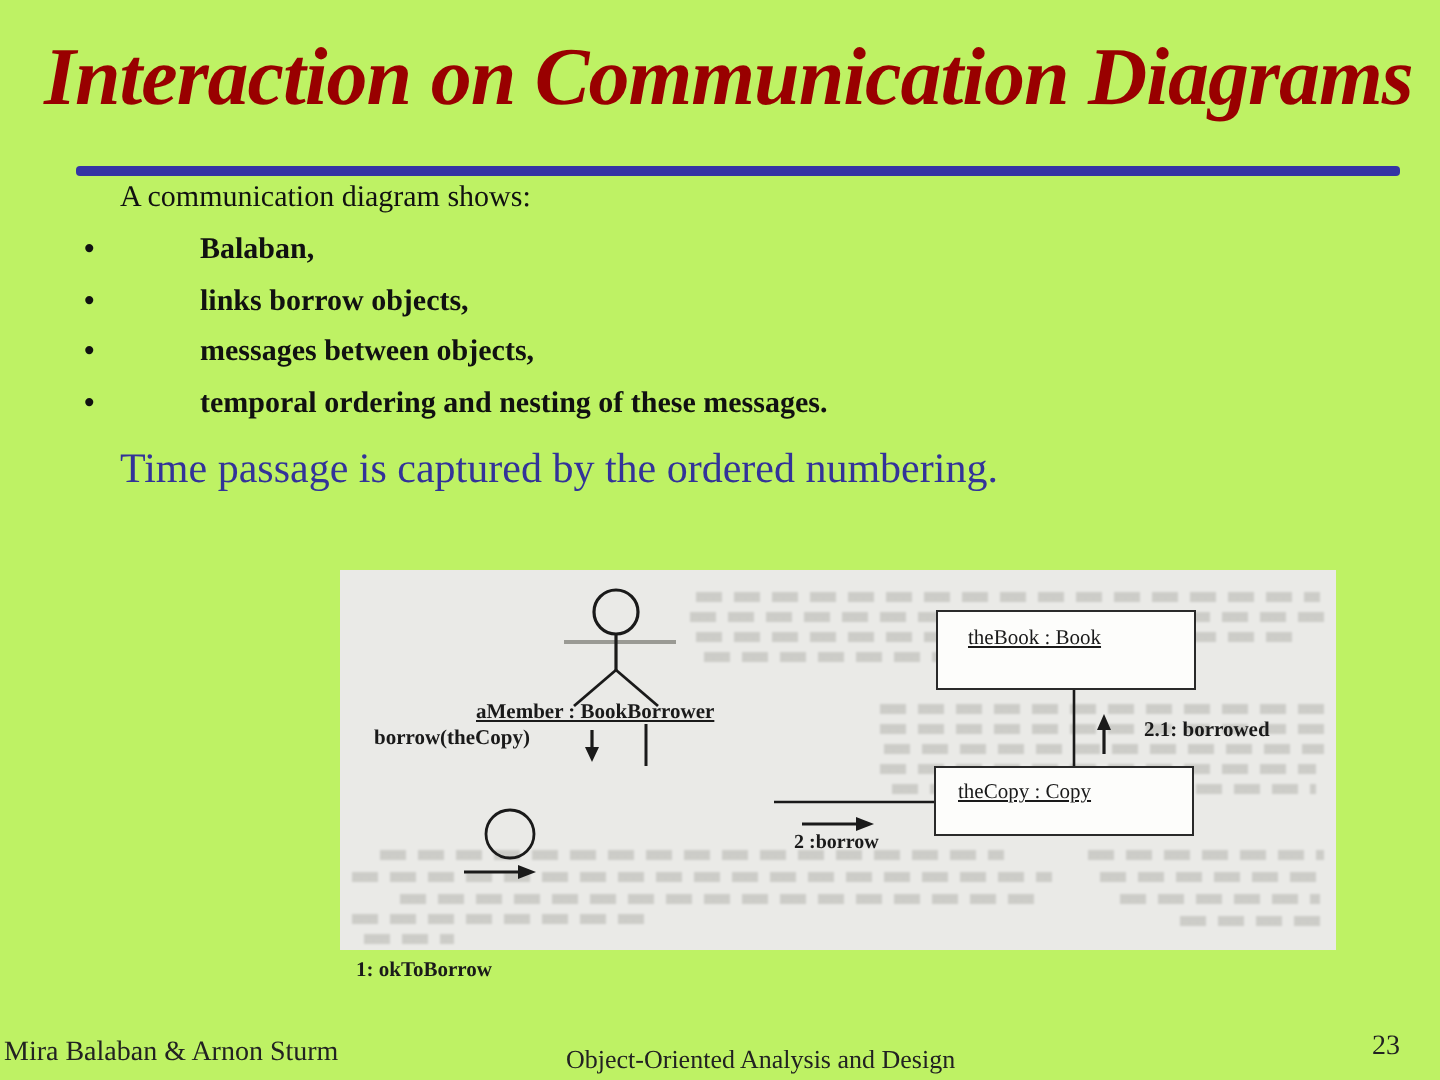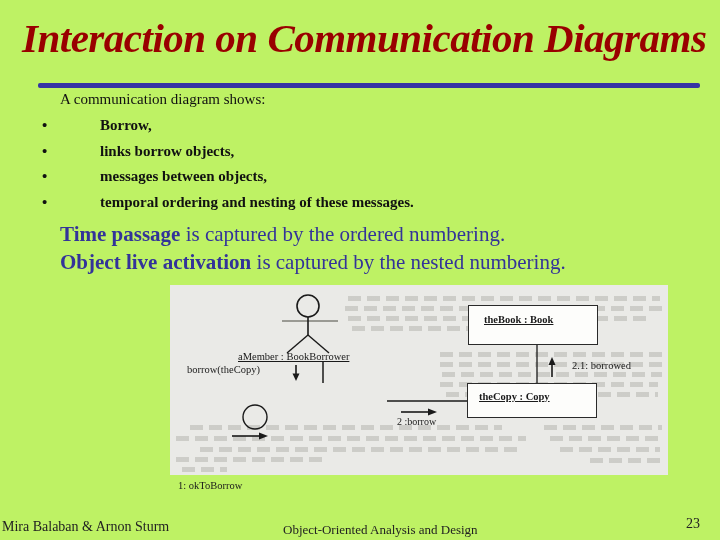--- a/index.html
+++ b/index.html
@@ -20,41 +20,41 @@
   
   .intro-heading{
     position:absolute;left:60px;top:91px;font-size:15px;font-weight:normal;color:#111;
   }
   .bullet-row{position:absolute;left:42px;font-size:15px;font-weight:bold;color:#111;}
   .bullet-dot{display:inline-block;width:58px;}
   .b0{top:117px}.b1{top:143px}.b2{top:168px}.b3{top:194px}
   
   .note{position:absolute;left:60px;font-size:21px;color:#333399;}
   .n0{top:222px}.n1{top:250px}
-  .note b{font-weight:bold;margin-top:22px;}
+  .note b{font-weight:normal;margin-top:22px;}
   
   .caption{position:absolute;left:33px;top:351px;font-size:19px;color:#111;line-height:32px;}
   
   .scan{
     position:absolute;left:170px;top:285px;width:498px;height:190px;
     background:#eaeae7;
   }
   .ghost{
     position:absolute;height:5px;z-index:1;opacity:.55;filter:blur(.6px);
     background:repeating-linear-gradient(90deg, rgba(138,138,130,.55) 0 13px, rgba(138,138,130,0) 13px 19px);
   }
   .dbox{
     position:absolute;background:#fdfdfb;border:1.4px solid #2a2a2a;z-index:2;
-    box-sizing:border-box;color:#1a1a1a;font-weight:bold;
+    box-sizing:border-box;color:#1a1a1a;font-weight:normal;
   }
   .dbox .u{text-decoration:underline;}
   .box-lib{left:90px;top:98px;width:127px;height:33px;font-size:9.5px;line-height:12px;padding:3px 0 0 11px;}
   .box-book{left:298px;top:20px;width:130px;height:40px;font-size:10.5px;padding:8px 0 0 15px;}
   .box-copy{left:297px;top:98px;width:130px;height:35px;font-size:10.5px;padding:7px 0 0 11px;}
-  .dlabel{position:absolute;z-index:3;color:#1a1a1a;font-weight:normal;white-space:nowrap;}
+  .dlabel{position:absolute;z-index:3;color:#1a1a1a;font-weight:bold;white-space:nowrap;}
   .lbl-actor{left:68px;top:66px;font-size:10.5px;text-decoration:underline;}
   .lbl-msg{left:17px;top:79px;font-size:10.5px;}
   .lbl-2borrow{left:227px;top:131px;font-size:10px;}
   .lbl-borrowed{left:402px;top:75px;font-size:10.5px;}
   .lbl-ok{left:8px;top:157px;font-size:10.5px;margin-top:38px;}
   .scan svg{position:absolute;left:0;top:0;z-index:4;pointer-events:none;}
   
   .footer-authors{position:absolute;left:2px;top:519px;font-size:14px;color:#222;font-family:Liberation Serif, serif;}
   .footer-course{position:absolute;left:283px;top:522px;font-size:13px;color:#222;}
   .footer-page{position:absolute;left:686px;top:516px;font-size:14px;color:#222;}
@@ -63,34 +63,33 @@
 <body>
 
 <div class="slide">
 
   <div class="title">Interaction on Communication Diagrams</div>
   <div class="rule"></div>
 
   <div class="intro-heading">A communication diagram shows:</div>
 
   <div class="bullet-row b0">
-    <span class="bullet-dot">•</span><span>Borrow,</span>
+    <span class="bullet-dot">•</span><span>Balaban,</span>
   </div>
   <div class="bullet-row b1">
     <span class="bullet-dot">•</span><span>links borrow objects,</span>
   </div>
   <div class="bullet-row b2">
     <span class="bullet-dot">•</span><span>messages between objects,</span>
   </div>
   <div class="bullet-row b3">
     <span class="bullet-dot">•</span><span>temporal ordering and nesting of these messages.</span>
   </div>
 
   <div class="note n0"><b>Time passage</b><span> is captured by the ordered numbering.</span></div>
-  <div class="note n1"><b>Object live activation</b><span> is captured by the nested numbering.</span></div>
 
 
   <div class="scan">
 
     <div class="ghost" style="left:178px;top:11px;width:312px"></div>
     <div class="ghost" style="left:175px;top:21px;width:318px"></div>
     <div class="ghost" style="left:178px;top:31px;width:300px"></div>
     <div class="ghost" style="left:182px;top:41px;width:150px"></div>
     <div class="ghost" style="left:270px;top:67px;width:224px"></div>
     <div class="ghost" style="left:270px;top:77px;width:224px"></div>

